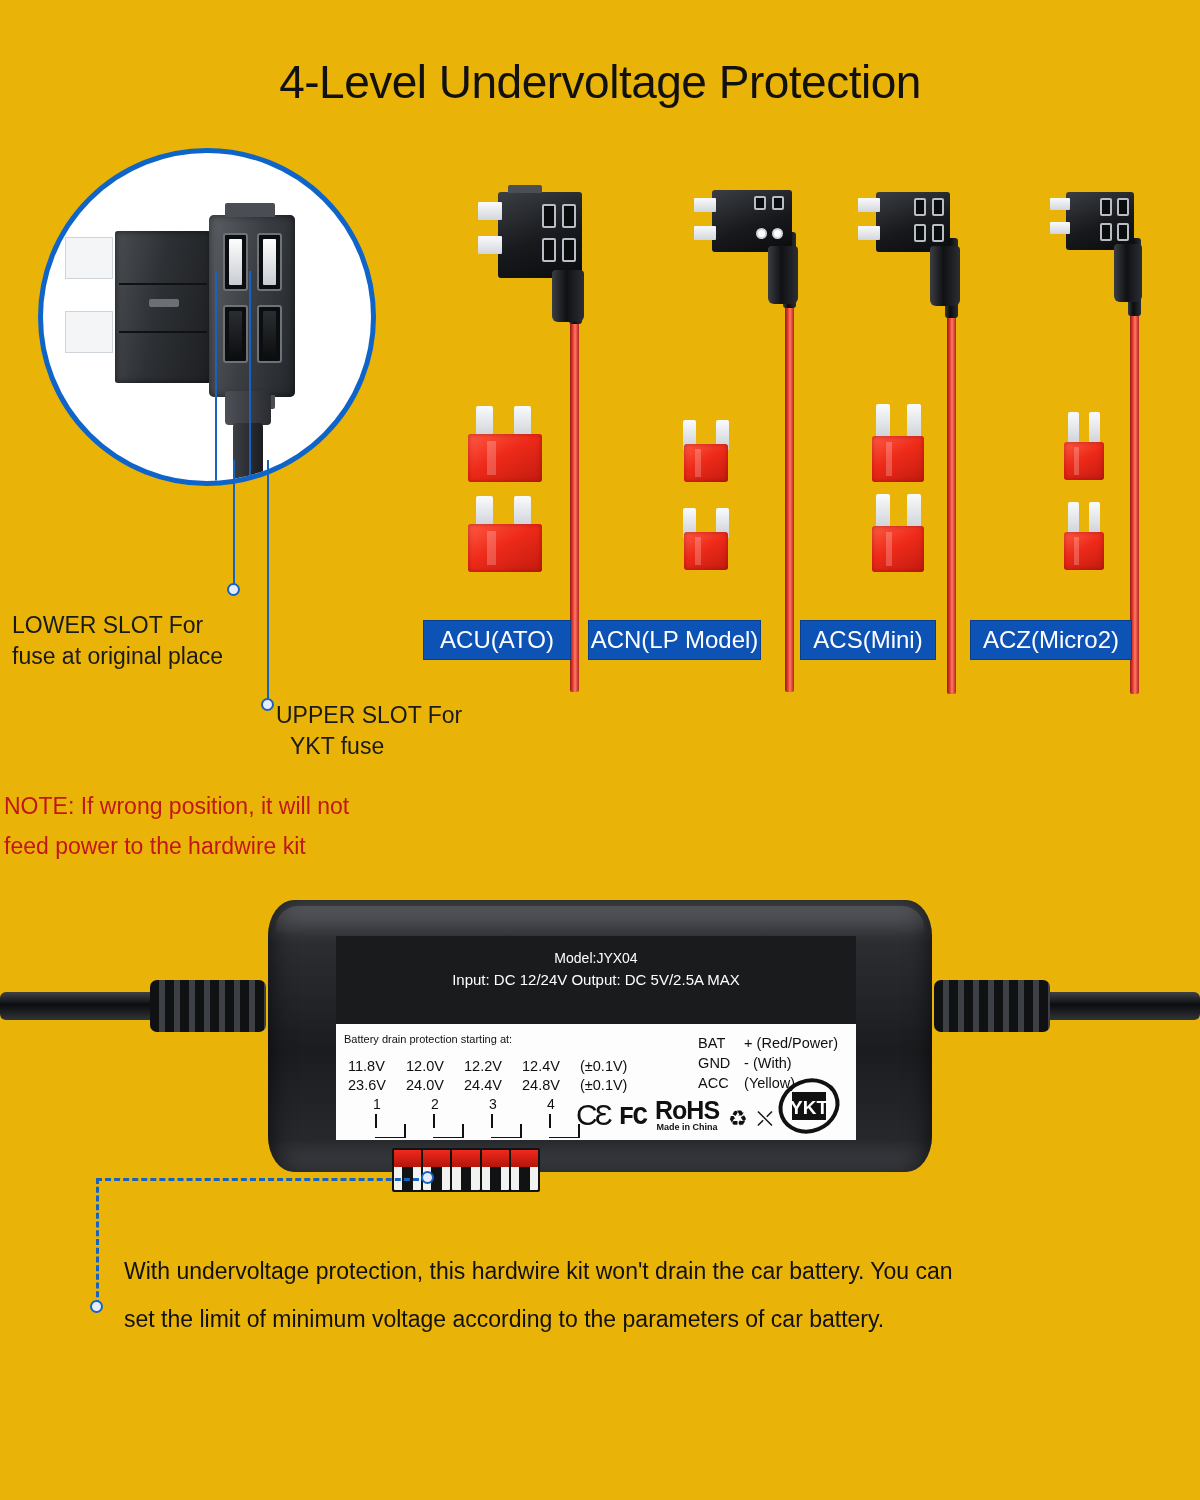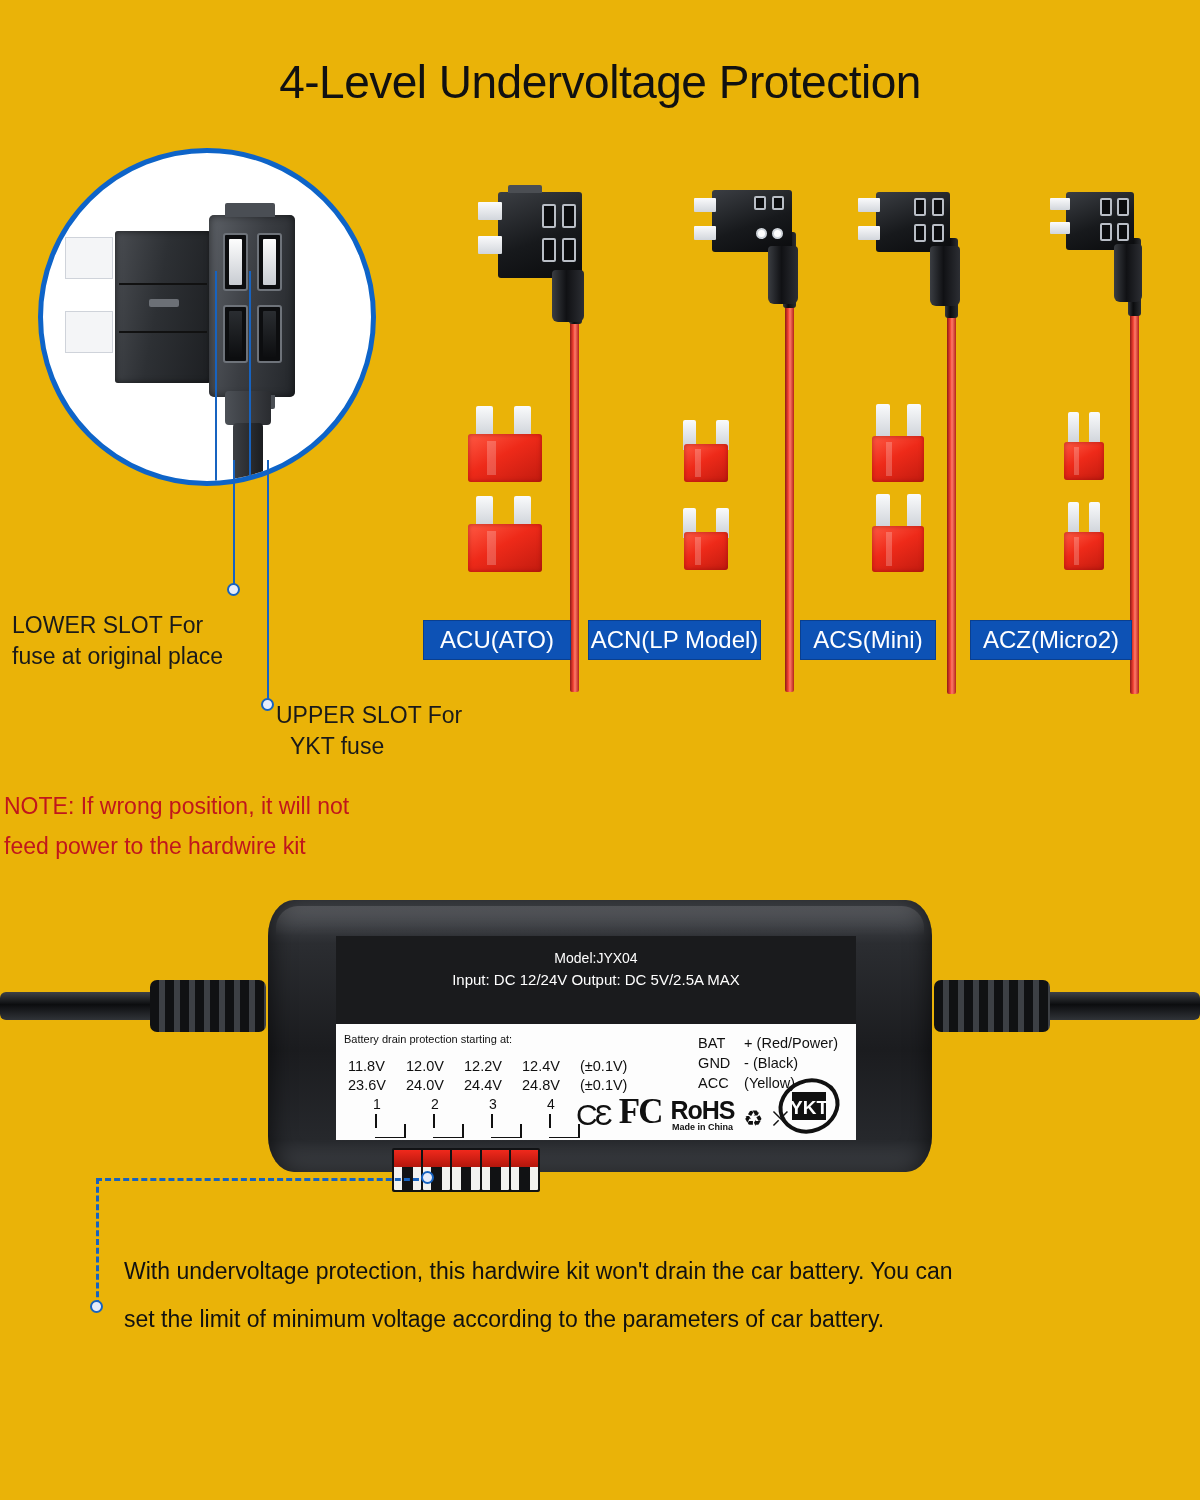--- a/index.html
+++ b/index.html
@@ -178,21 +178,21 @@
   .lw-nums { position: absolute; left: 12px; top: 72px; display: flex; }
   .lw-nums .n { width: 58px; text-align: center; font-size: 14px; }
   .lw-ticks { position: absolute; left: 12px; top: 90px; width: 240px; height: 24px; }
   .lw-ticks .tk { position: absolute; width: 1.5px; height: 14px; background: #111; }
   .lw-ticks .tk2 { position: absolute; height: 1.5px; background: #111; bottom: 0; }
   .lw-pins { position: absolute; right: 18px; top: 9px; font-size: 14.5px; line-height: 20px; }
   .lw-pins .pin { display: flex; }
   .lw-pins .pin .k { width: 46px; }
   .certs { position: absolute; left: 240px; bottom: 8px; display: flex; align-items: flex-end; gap: 9px; }
   .cert-ce { font-size: 30px; letter-spacing: -3px; font-weight: 300; margin-top: 39px; }
-  .cert-fc { font-size: 35px; font-weight: bold; letter-spacing: -2px; font-family: Liberation Serif, serif; }
+  .cert-fc { font-size: 26px; font-weight: bold; letter-spacing: -2px; font-family: Liberation Mono, monospace; }
   .cert-rohs { text-align: center; }
   .cert-rohs .r1 { font-size: 25px; font-weight: bold; letter-spacing: -1px; line-height: 24px; }
   .cert-rohs .r2 { font-size: 9px; font-weight: bold; }
   .cert-ico { font-size: 22px; }
   .ykt {
     position: absolute; right: 14px; bottom: 4px; width: 66px; height: 60px;
   }
   
   .dip {
     position: absolute; left: 392px; top: 1148px; width: 148px; height: 44px;
@@ -444,21 +444,21 @@
         <div class="tk" style="left:230px; top:10px; height:14px;"></div>
     </div>
 
     <div class="lw-pins">
       <div class="pin">
         <span class="k">BAT</span>
         <span>+ (Red/Power)</span>
       </div>
       <div class="pin">
         <span class="k">GND</span>
-        <span>- (Black)</span>
+        <span>- (With)</span>
       </div>
       <div class="pin">
         <span class="k">ACC</span>
         <span>  (Yellow)</span>
       </div>
     </div>
 
     <div class="certs">
       <div class="cert-ce">CƐ</div>
       <div class="cert-fc">FC</div>

